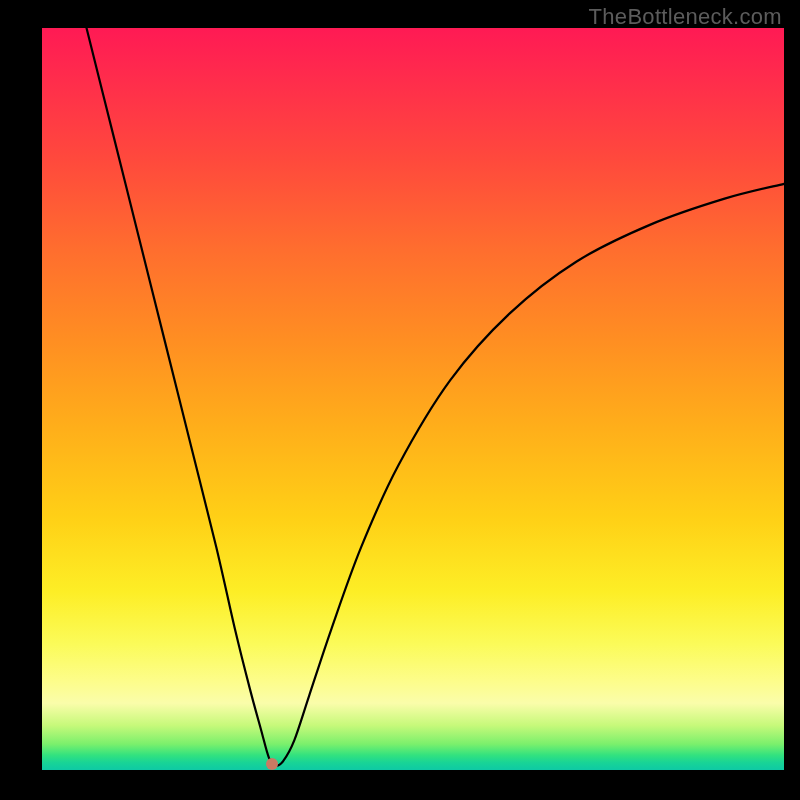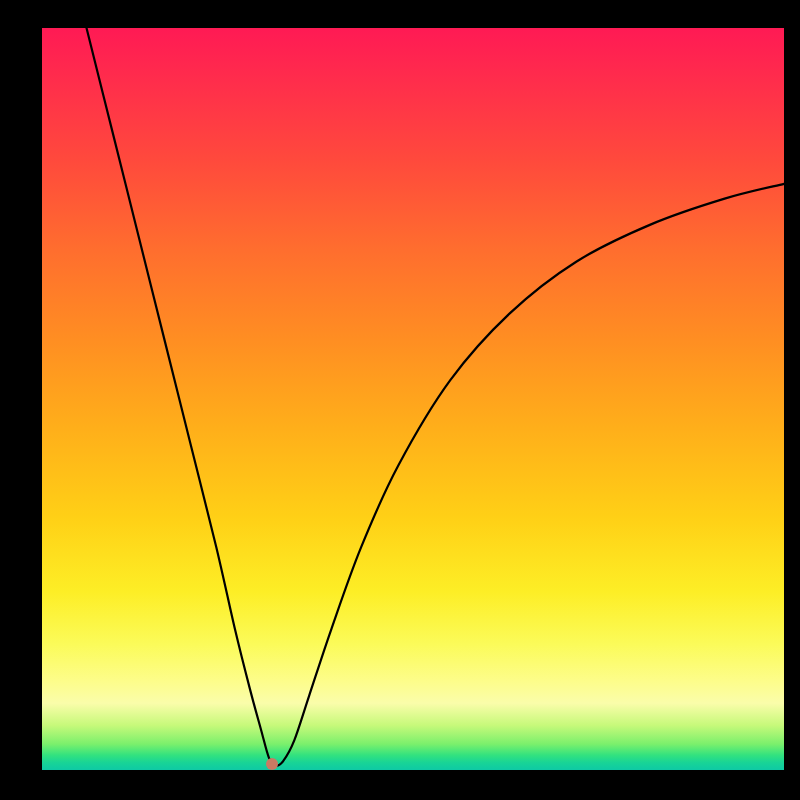--- a/index.html
+++ b/index.html
@@ -75,20 +75,21 @@
   }
   .marker {
     fill: #c97a63;
     stroke: none;
   }
 </style>
 </head>
 <body>
 
 <div class="frame">
+  <div class="watermark">TheBottleneck.com</div>
 
   <div class="plot-area">
     <div class="gradient-bg"></div>
     <svg class="curve" viewBox="0 0 742 742" preserveAspectRatio="none">
       <path class="curve-path" d="M 44.52 0.00 C 48.85 17.31, 61.83 69.25, 70.49 103.88 C 79.15 138.51, 87.80 173.13, 96.46 207.76 C 105.12 242.39, 113.77 277.01, 122.43 311.64 C 131.09 346.27, 139.74 380.89, 148.40 415.52 C 157.06 450.15, 166.95 488.48, 174.37 519.40 C 181.79 550.32, 187.36 577.52, 192.92 601.02 C 198.49 624.52, 203.43 643.68, 207.76 660.38 C 212.09 677.08, 215.67 689.57, 218.89 701.19 C 222.11 712.81, 224.58 724.07, 227.05 730.13 C 229.53 736.19, 231.38 737.05, 233.73 737.55 C 236.08 738.04, 238.06 737.30, 241.15 733.10 C 244.24 728.89, 247.95 723.20, 252.28 712.32 C 256.61 701.44, 260.94 686.35, 267.12 667.80 C 273.30 649.25, 280.72 625.75, 289.38 601.02 C 298.04 576.29, 307.93 546.61, 319.06 519.40 C 330.19 492.19, 341.32 465.61, 356.16 437.78 C 371.00 409.96, 389.55 377.80, 408.10 352.45 C 426.65 327.10, 446.44 305.46, 467.46 285.67 C 488.48 265.88, 510.74 248.57, 534.24 233.73 C 557.74 218.89, 583.71 207.14, 608.44 196.63 C 633.17 186.12, 660.38 177.46, 682.64 170.66 C 704.90 163.86, 732.11 158.29, 742.00 155.82"></path>
       <circle class="marker" cx="230.02" cy="736.06" r="6"></circle>
     </svg>
   </div>
 </div>
 

